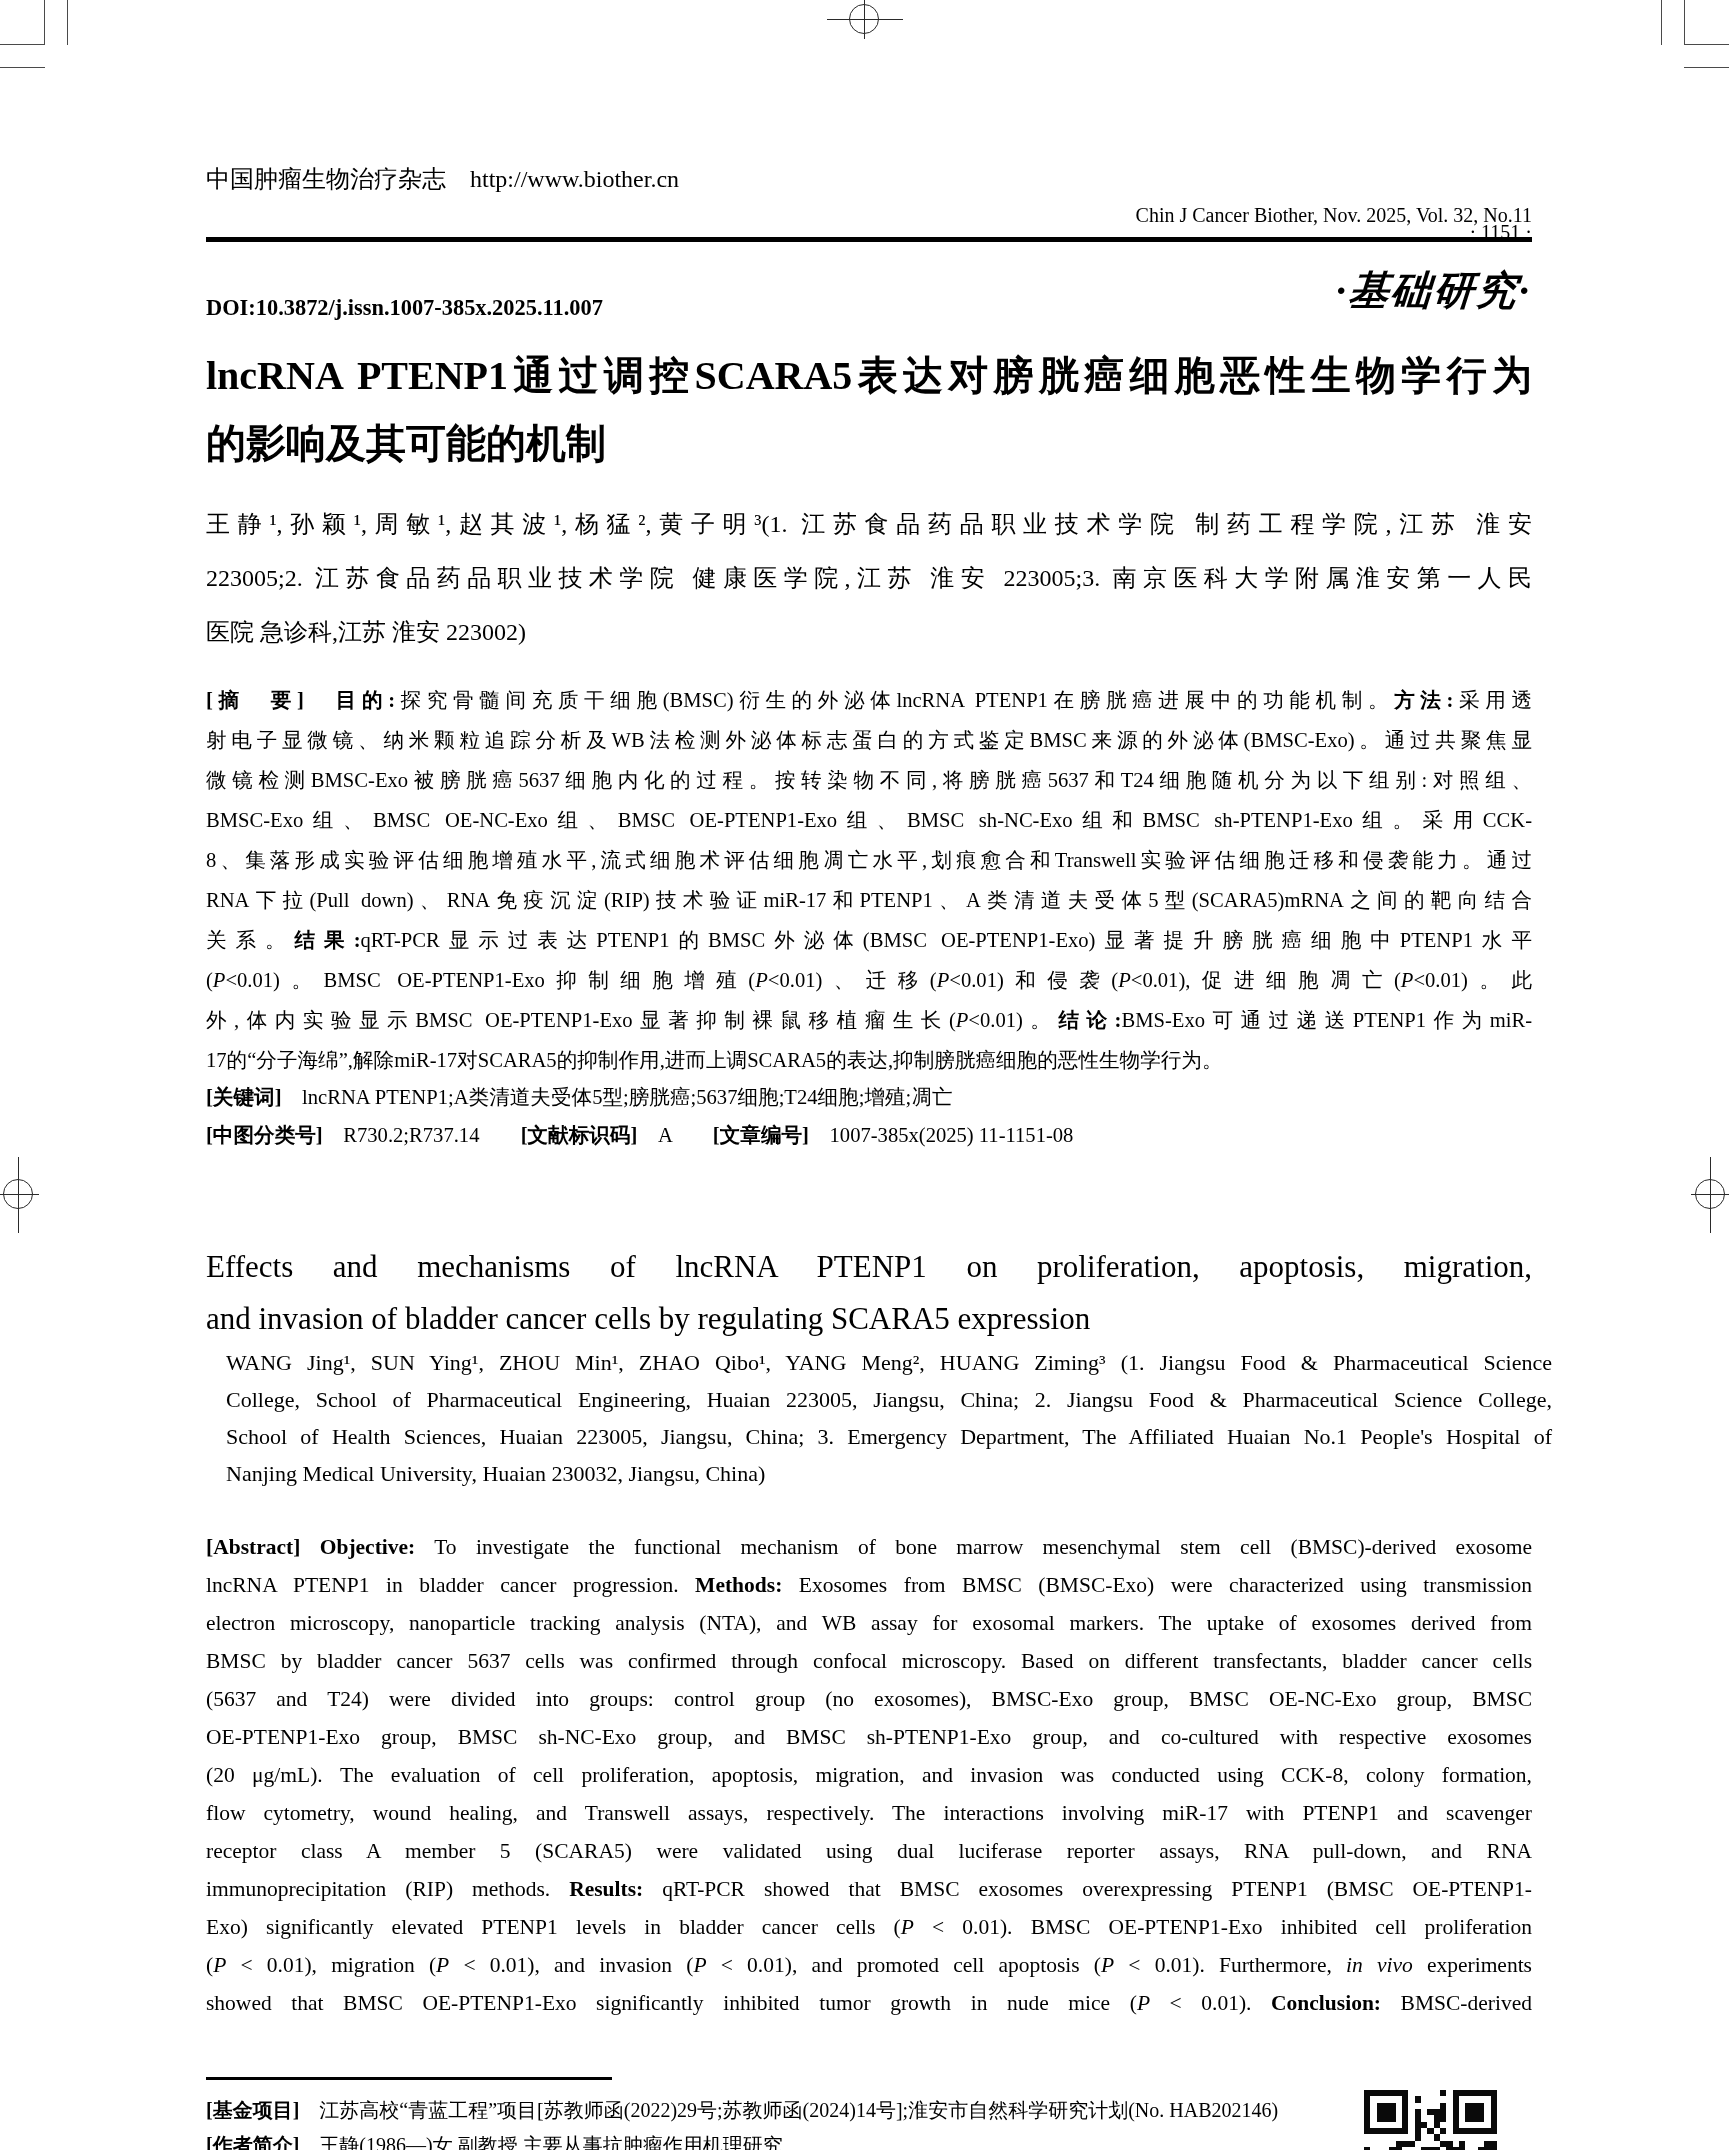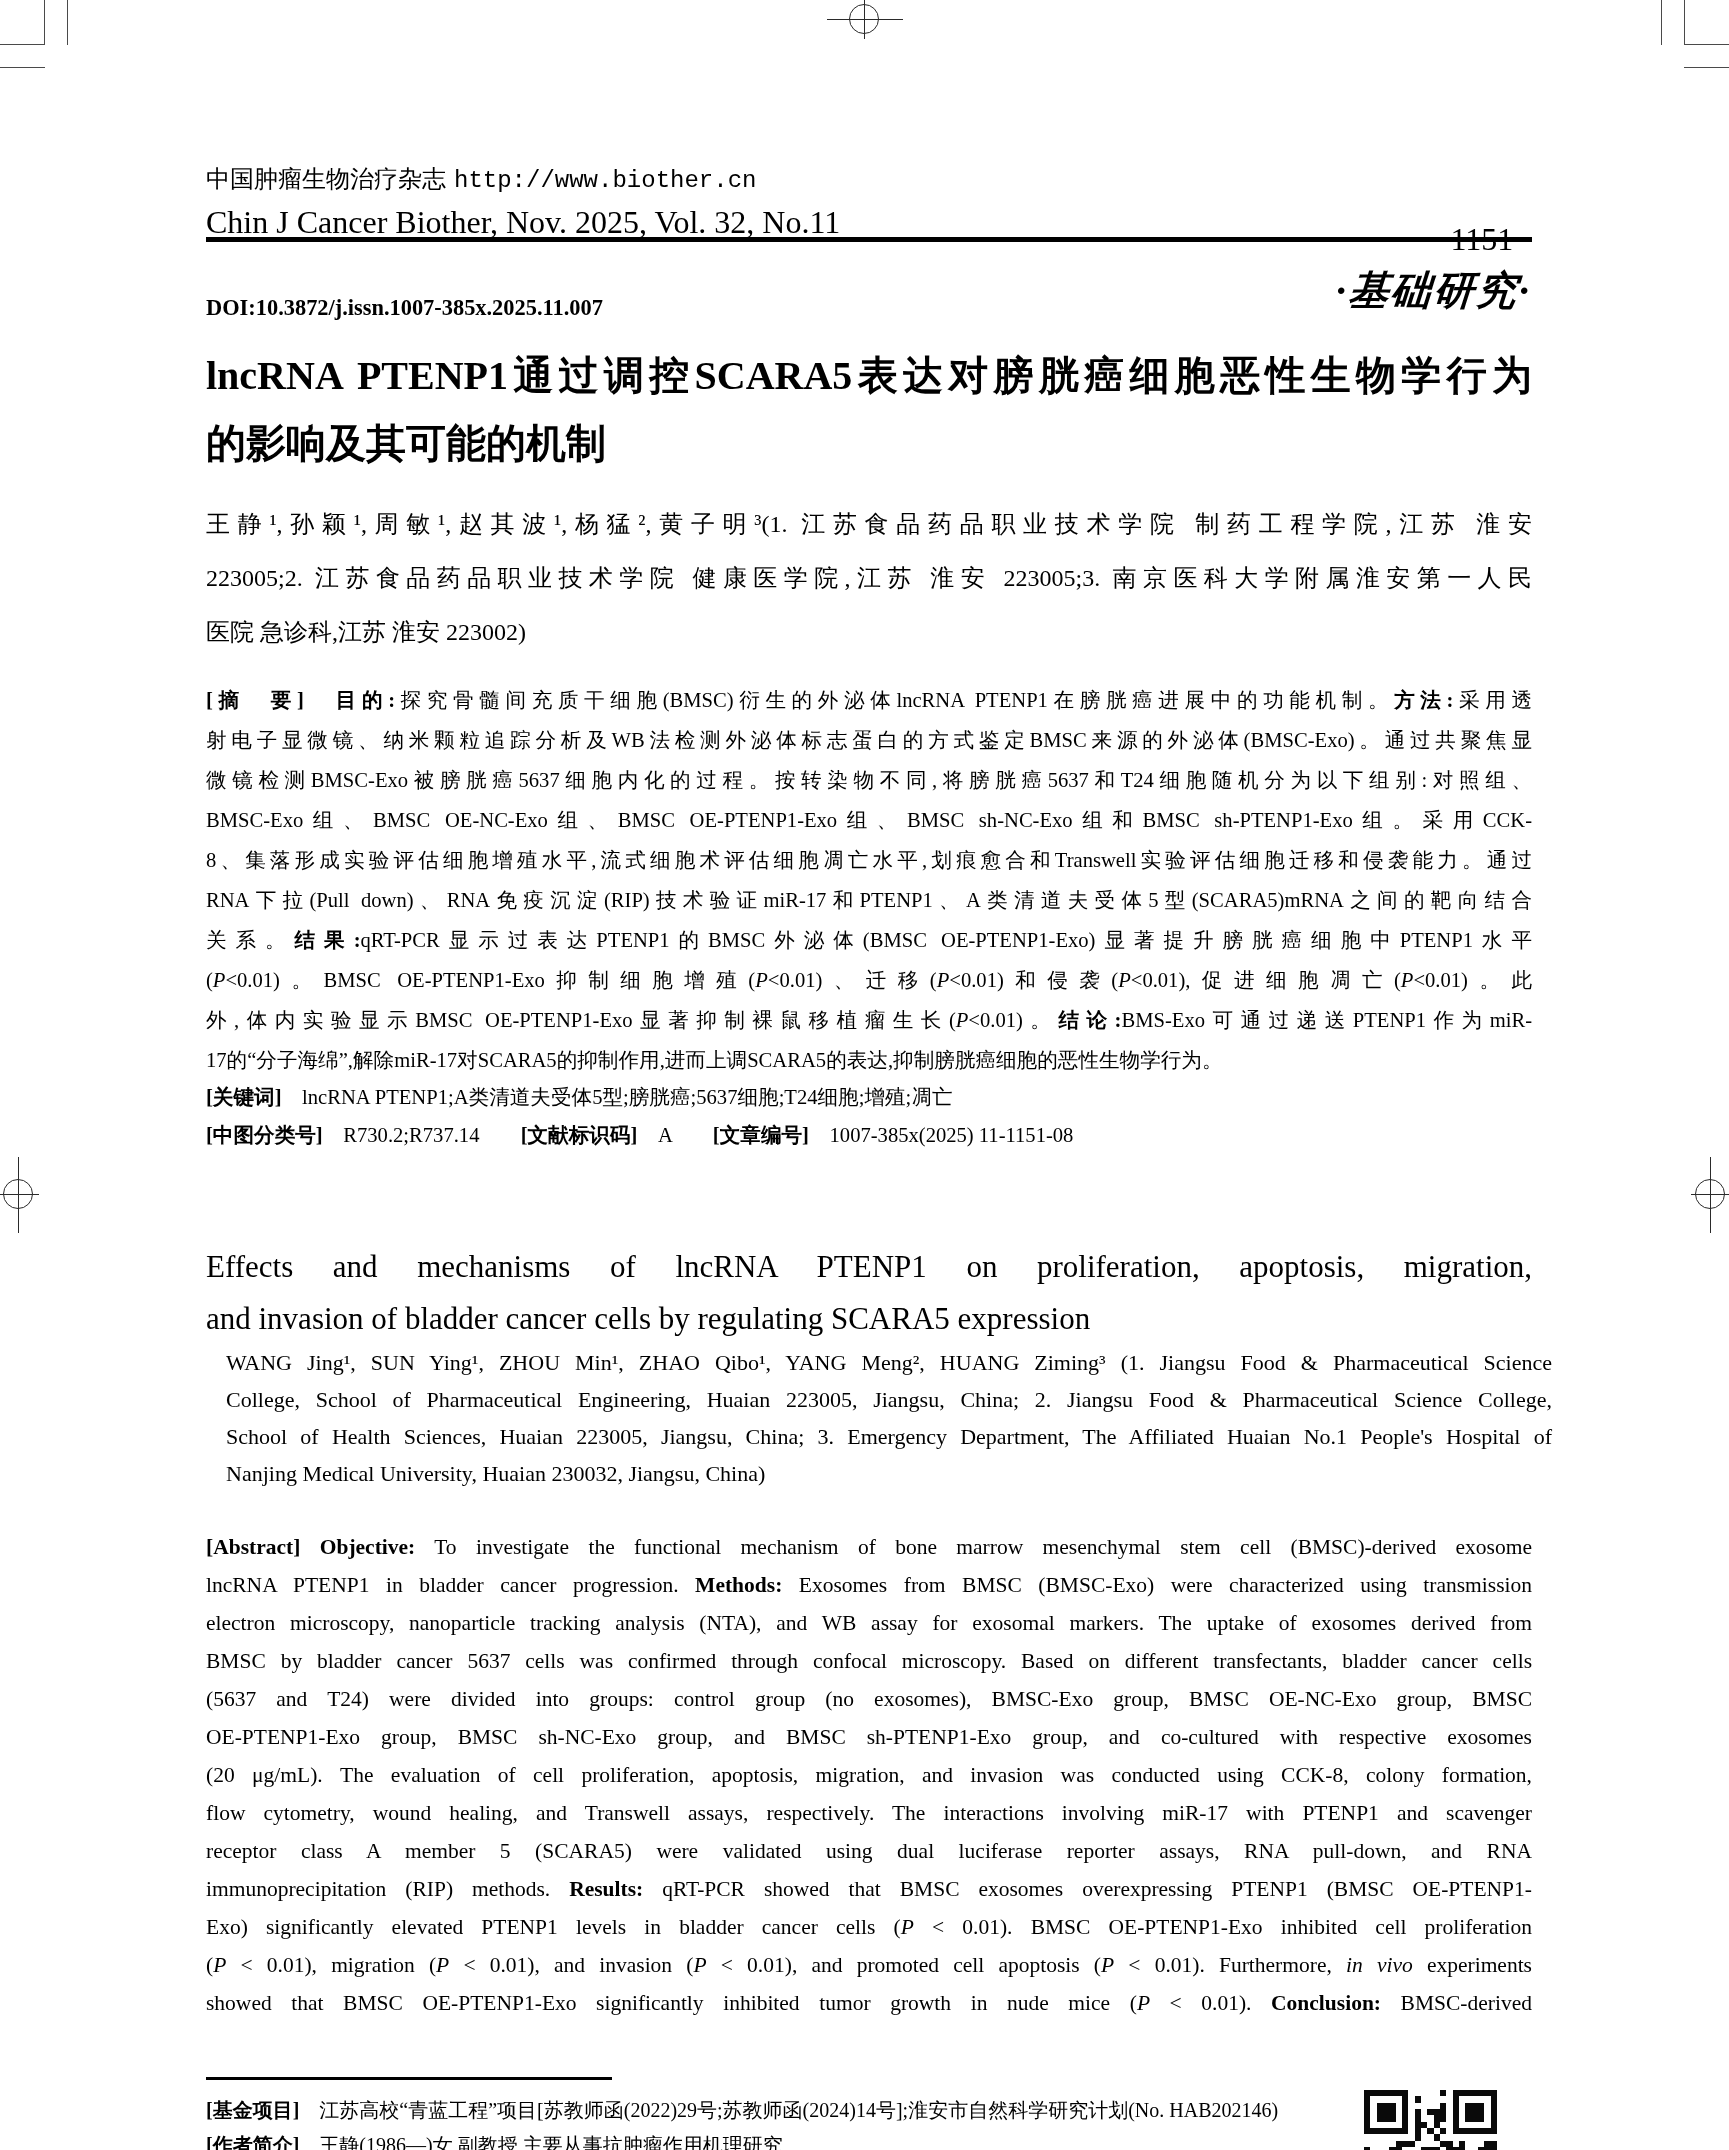--- a/index.html
+++ b/index.html
@@ -5,22 +5,22 @@
   html,body{margin:0;padding:0;background:#e8e8e8;}
   .page{position:relative;width:1730px;height:2389px;background:#ffffff;overflow:hidden;
         font-family:"Liberation Serif","DejaVu Serif",serif;color:#000;}
   .abs{position:absolute;}
   .b{font-weight:bold;}
   .i{font-style:italic;}
   .tline{text-align:justify;text-align-last:justify;}
   .tline.nj{text-align:left;text-align-last:left;}
   
   .journal-line{left:206px;top:163px;font-size:24px;white-space:nowrap;}
-  .journal-line .url{margin-left:8px;font-family:Liberation Mono, monospace;}
-  .issue-line{left:206px;top:204px;width:1326px;font-size:32px;}
+  .journal-line .url{margin-left:24px;}
+  .issue-line{left:206px;top:204px;width:1326px;font-size:20px;text-align:right;}
   .issue-line .pageno{position:absolute;right:0;top:17px;}
   .header-rule{left:206px;top:237px;width:1326px;height:4.7px;background:#000;}
   .doi{left:206px;top:295px;font-size:22.4px;font-weight:bold;white-space:nowrap;text-align:right;}
   .column-tag{right:198px;top:263px;font-size:40px;font-weight:bold;font-style:italic;
               letter-spacing:2.6px;transform:skewX(-4deg);white-space:nowrap;}
   
   .cn-title{left:206px;top:342px;width:1326px;font-size:40px;font-weight:bold;line-height:68px;}
   .cn-authors{left:206px;top:497px;width:1326px;font-size:24px;line-height:54px;}
   .cn-abstract{left:206px;top:680px;width:1326px;font-size:20.6px;line-height:40px;}
   .kw-line{left:206px;top:1077px;width:1326px;font-size:20.6px;line-height:40px;}

